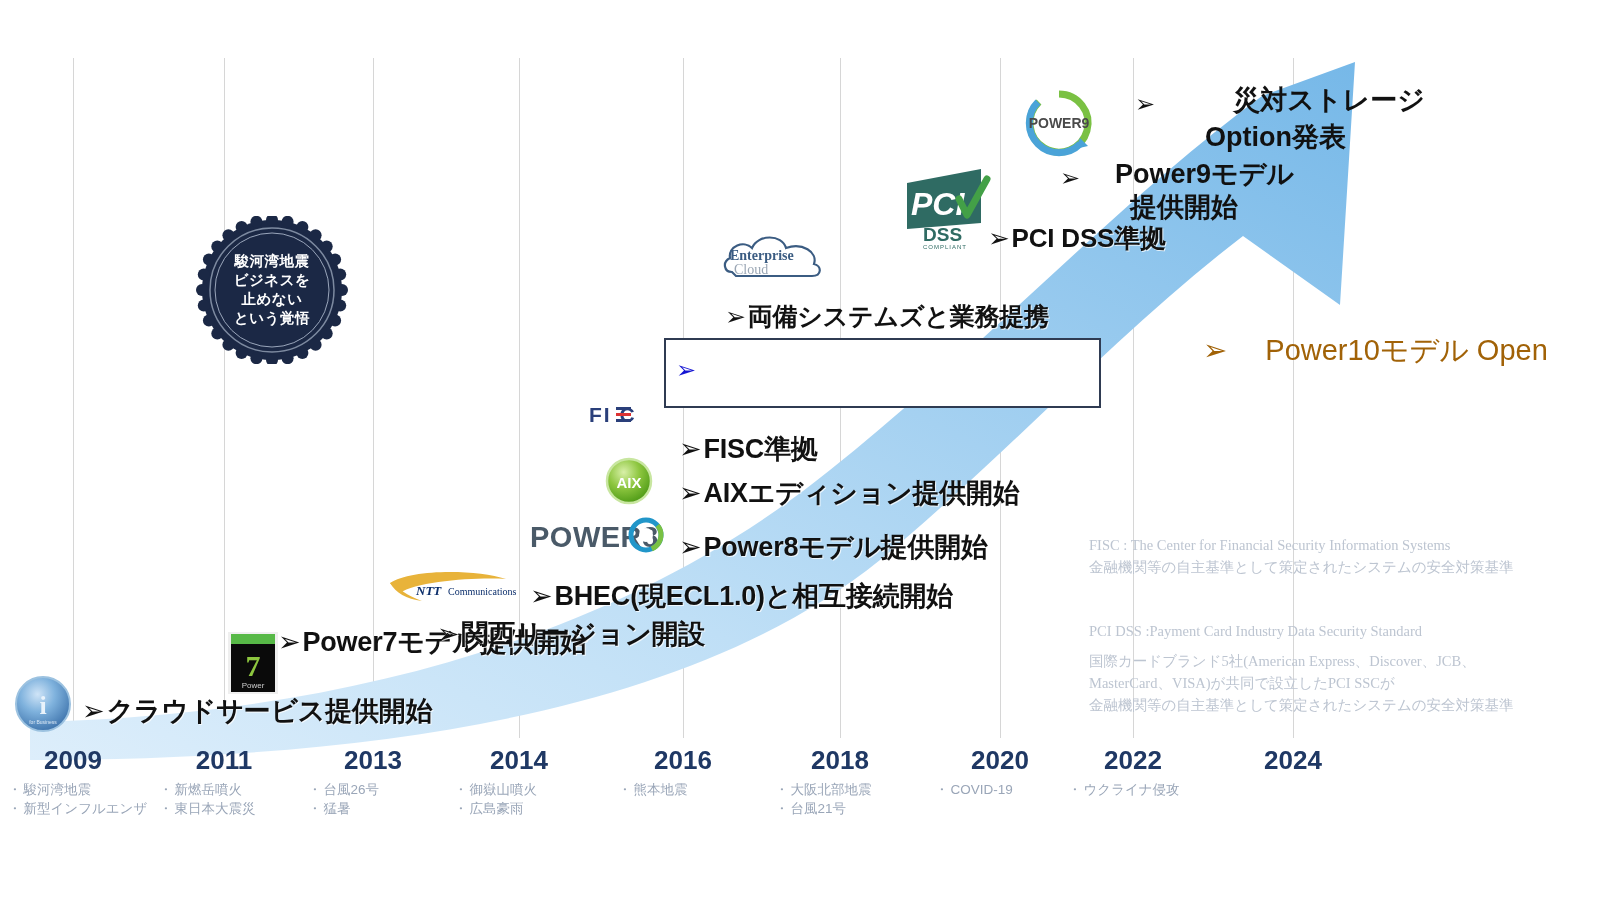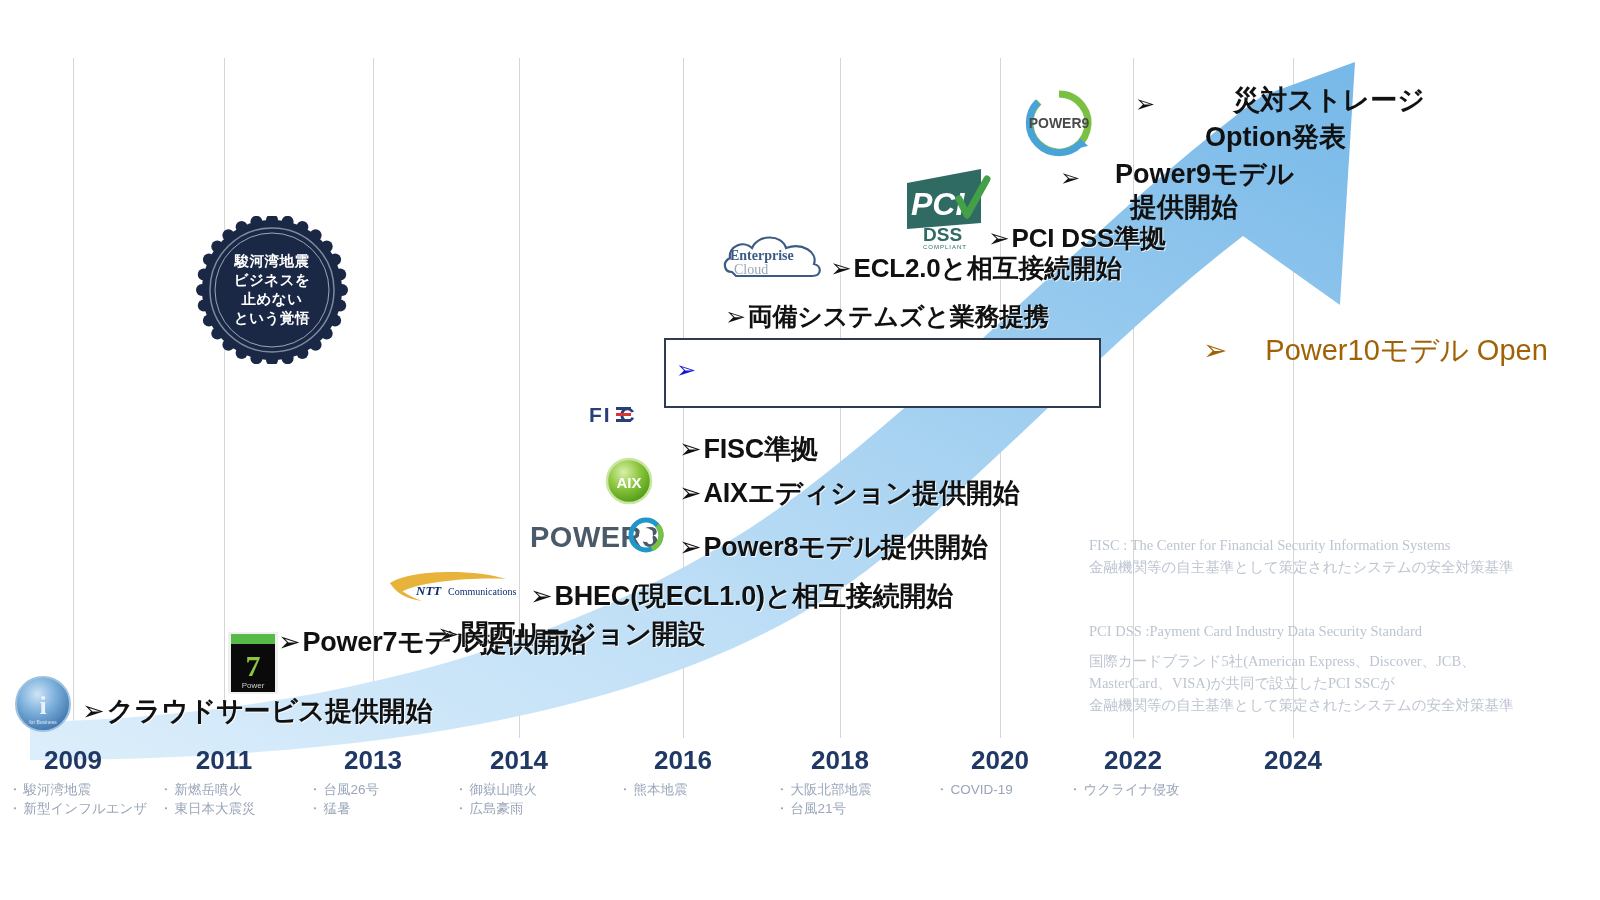--- a/index.html
+++ b/index.html
@@ -326,23 +326,20 @@
   </div>
   <div class="evt e-aix">
     <span class="bullet">➢</span><span>AIXエディション提供開始</span>
   </div>
   <div class="evt e-fisc">
     <span class="bullet">➢</span><span>FISC準拠</span>
   </div>
   <div class="evt e-ryobi">
     <span class="bullet">➢</span><span>両備システムズと業務提携</span>
   </div>
-  <div class="evt e-ecl">
-    <span class="bullet">➢</span><span>ECL2.0と相互接続開始</span>
-  </div>
   <div class="evt e-pci">
     <span class="bullet">➢</span><span>PCI DSS準拠</span>
   </div>
 
   <div class="boxed">
     <span class="bx-bullet">➢</span>
   </div>
 
   <div class="e-power9">
     <span class="bl">➢</span>

